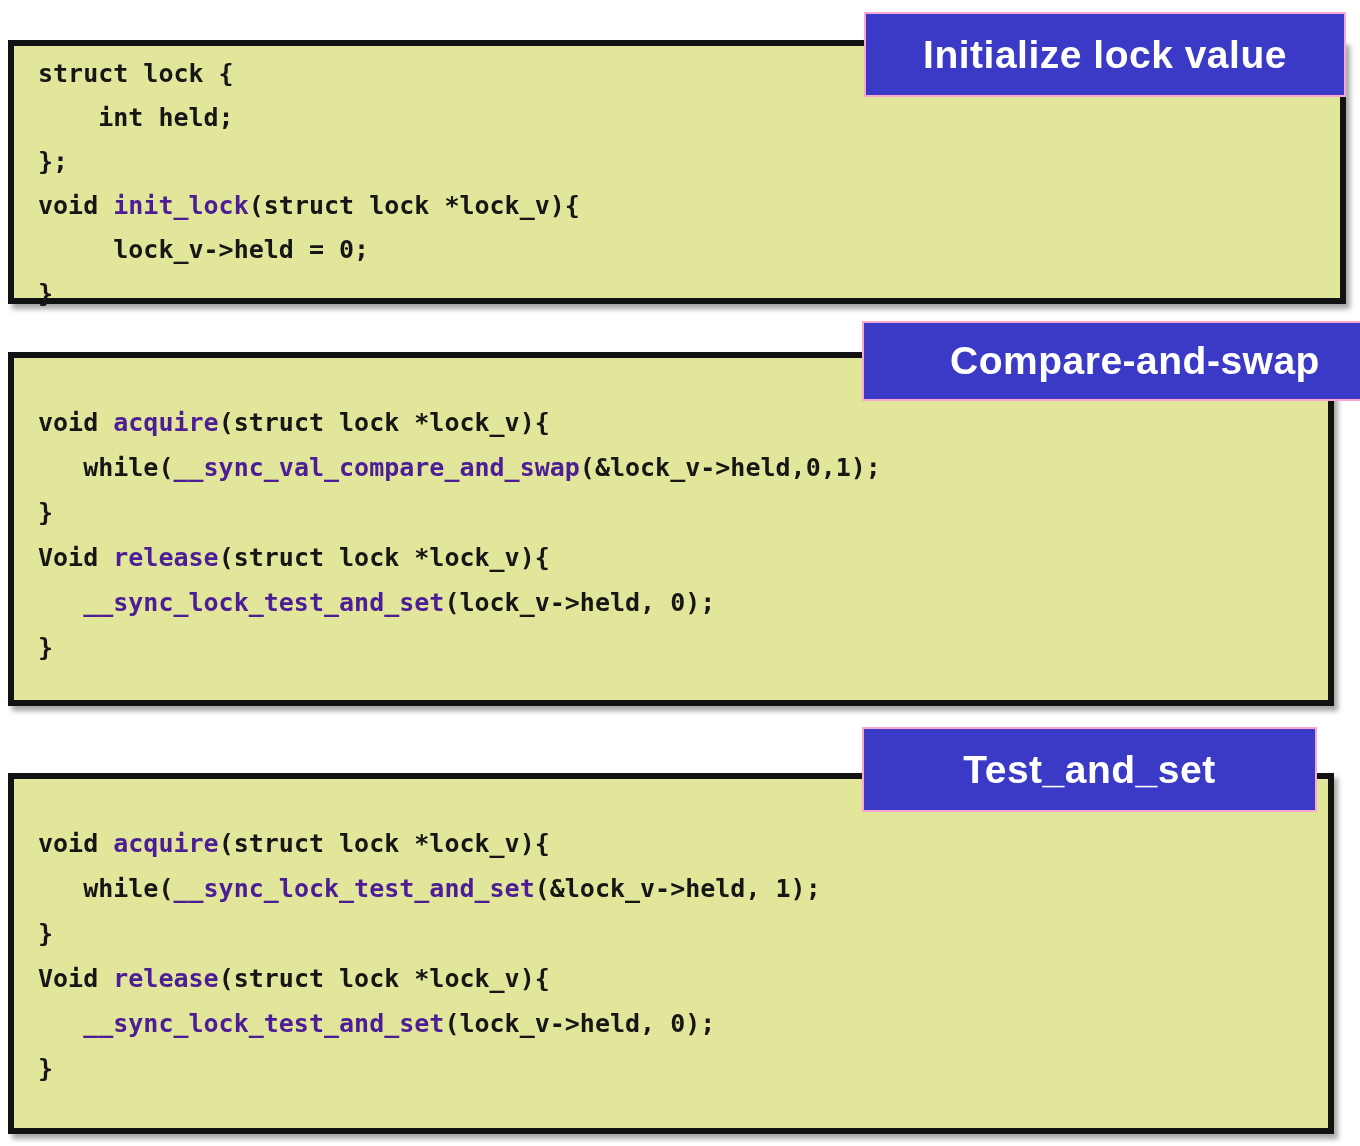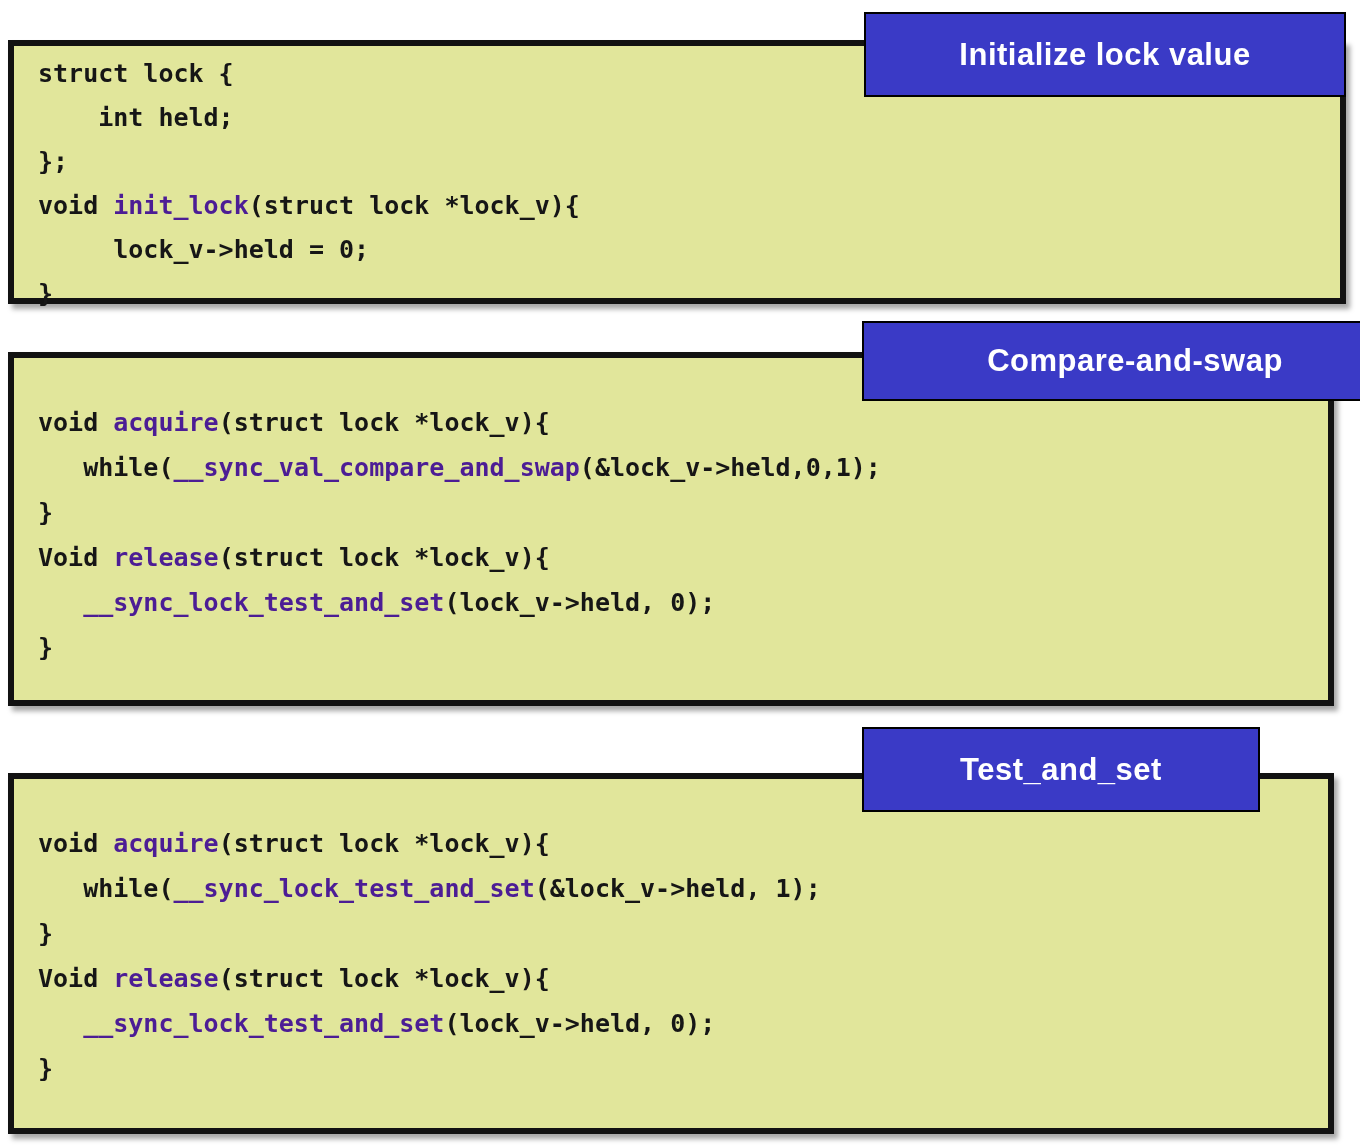--- a/index.html
+++ b/index.html
@@ -37,35 +37,35 @@
   .code-line .hl { color: #4c1d95; }
   #box1 { left: 8px;  top: 40px;  width: 1338px; height: 264px; }
   #box2 { left: 8px;  top: 352px; width: 1326px; height: 354px; }
   #box3 { left: 8px;  top: 773px; width: 1326px; height: 361px; }
   #box1 .code-pane { padding: 6px 0 0 24px; }
   #box2 .code-pane { padding: 42px 0 0 24px; line-height: 45px; }
   #box3 .code-pane { padding: 42px 0 0 24px; line-height: 45px; }
   .caption {
     position: absolute;
     background: #3a3ac6;
-    border: 2px solid #000000;
+    border: 2px solid #f9a8d4;
     box-sizing: border-box;
     color: #ffffff;
     font-weight: bold;
-    font-size: 31px;
+    font-size: 39px;
     text-align: center;
     display: flex;
     align-items: center;
     justify-content: center;
     z-index: 2;
     letter-spacing: 0.5px;
   }
   #cap1 { left: 864px; top: 12px;  width: 482px; height: 85px; }
   #cap2 { left: 862px; top: 321px; width: 546px; height: 80px; }
-  #cap3 { left: 862px; top: 727px; width: 398px; height: 85px; justify-content: center; }
+  #cap3 { left: 862px; top: 727px; width: 455px; height: 85px; justify-content: center; }
 </style>
 </head>
 <body>
 
 <div class="stage">
 
   <div class="caption" id="cap1">
     <span>Initialize lock value</span>
   </div>
   <div class="code-box" id="box1">

